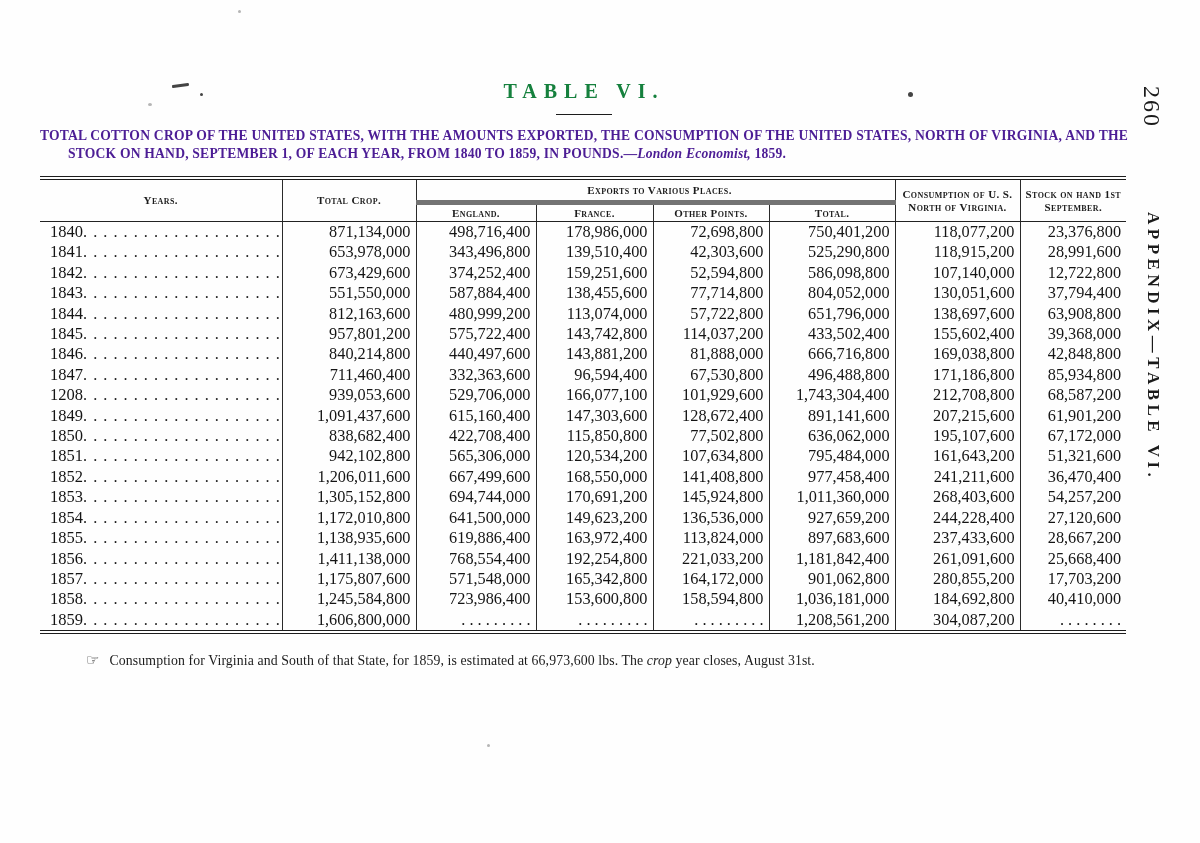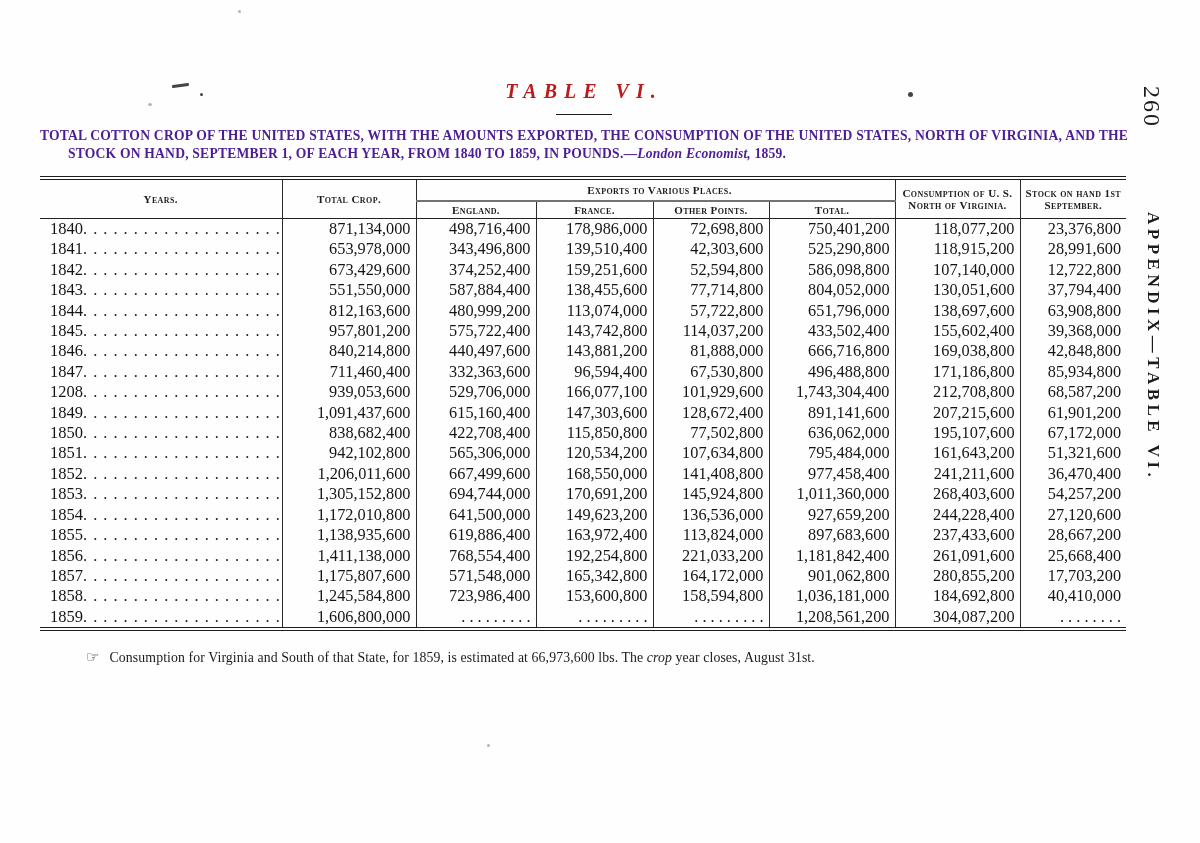--- a/index.html
+++ b/index.html
@@ -11,22 +11,21 @@
     font-family: "Liberation Serif", "DejaVu Serif", serif;
     overflow: hidden;
   }
   .content { position: absolute; left: 40px; top: 80px; width: 1088px; }
 
   .doc-title {
     text-align: center;
     font-size: 20px;
     font-weight: bold;
     letter-spacing: 7px;
-    color: #b91c1c;
-    font-style: italic;
+    color: #15803d;
   }
   .title-rule {
     width: 56px; height: 0;
     border-bottom: 1.5px solid #1c1c1c;
     margin: 11px auto 12px auto;
   }
   .caption {
     font-size: 13.6px;
     font-weight: bold;
     line-height: 18px;
@@ -51,21 +50,21 @@
     font-variant: small-caps;
     font-size: 11px;
     letter-spacing: 0.4px;
     line-height: 12.5px;
     text-align: center;
     vertical-align: middle;
     padding: 2px 4px;
     color: #1b1b1b;
   }
   thead th { border-bottom: 1.5px solid #222; }
-  th.group-th { border-bottom: 2px solid #737373; padding: 4px 4px 3px 12px; }
+  th.group-th { border-bottom: 5px solid #737373; padding: 4px 4px 3px 12px; }
   .v { border-left: 1px solid #2a2a2a; }
   tbody td {
     font-size: 16.3px;
     line-height: 20.4px;
     height: 20.4px;
     white-space: nowrap;
     overflow: hidden;
     color: #141414;
   }
   td.num { text-align: right; padding-right: 5px; }

